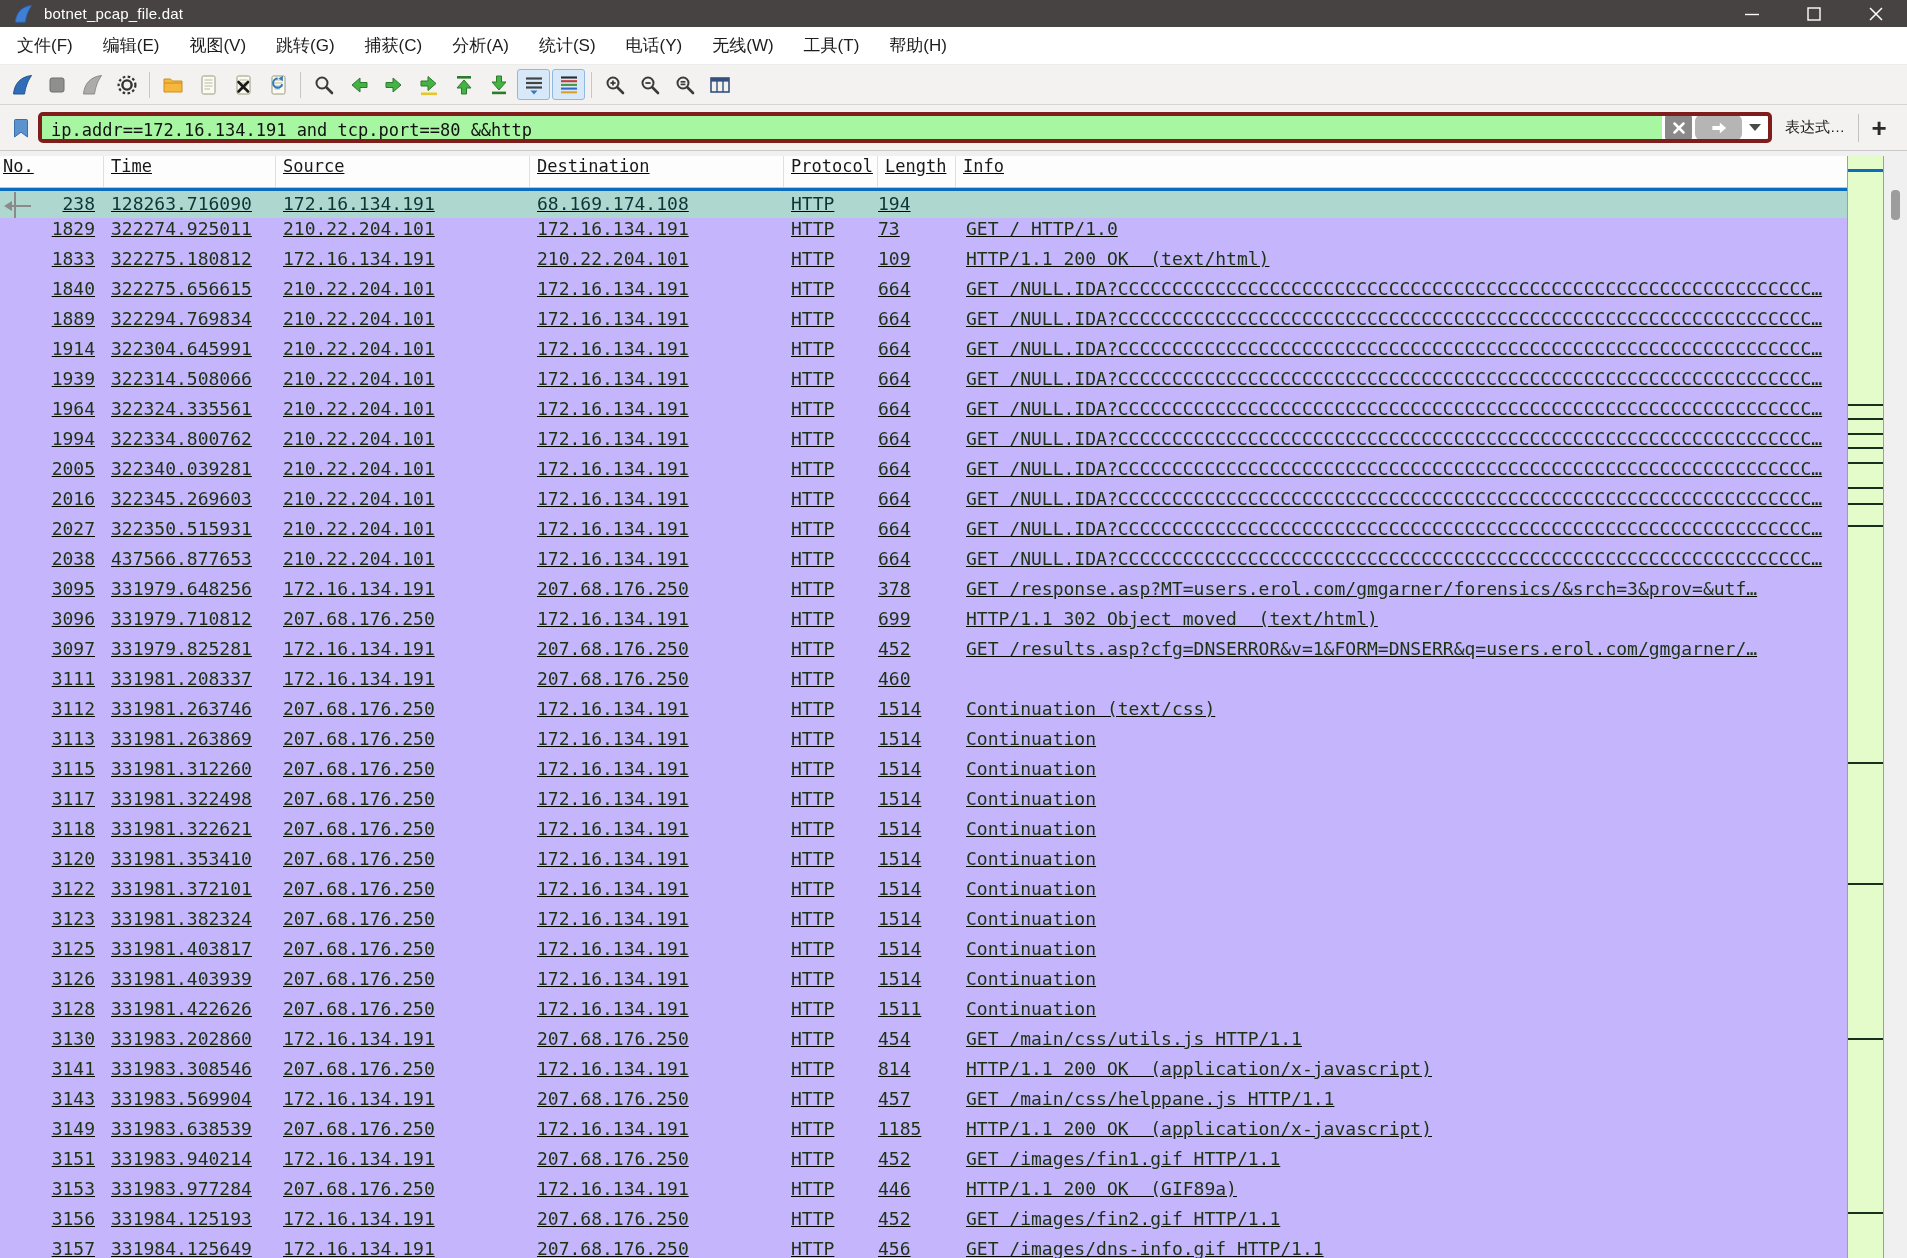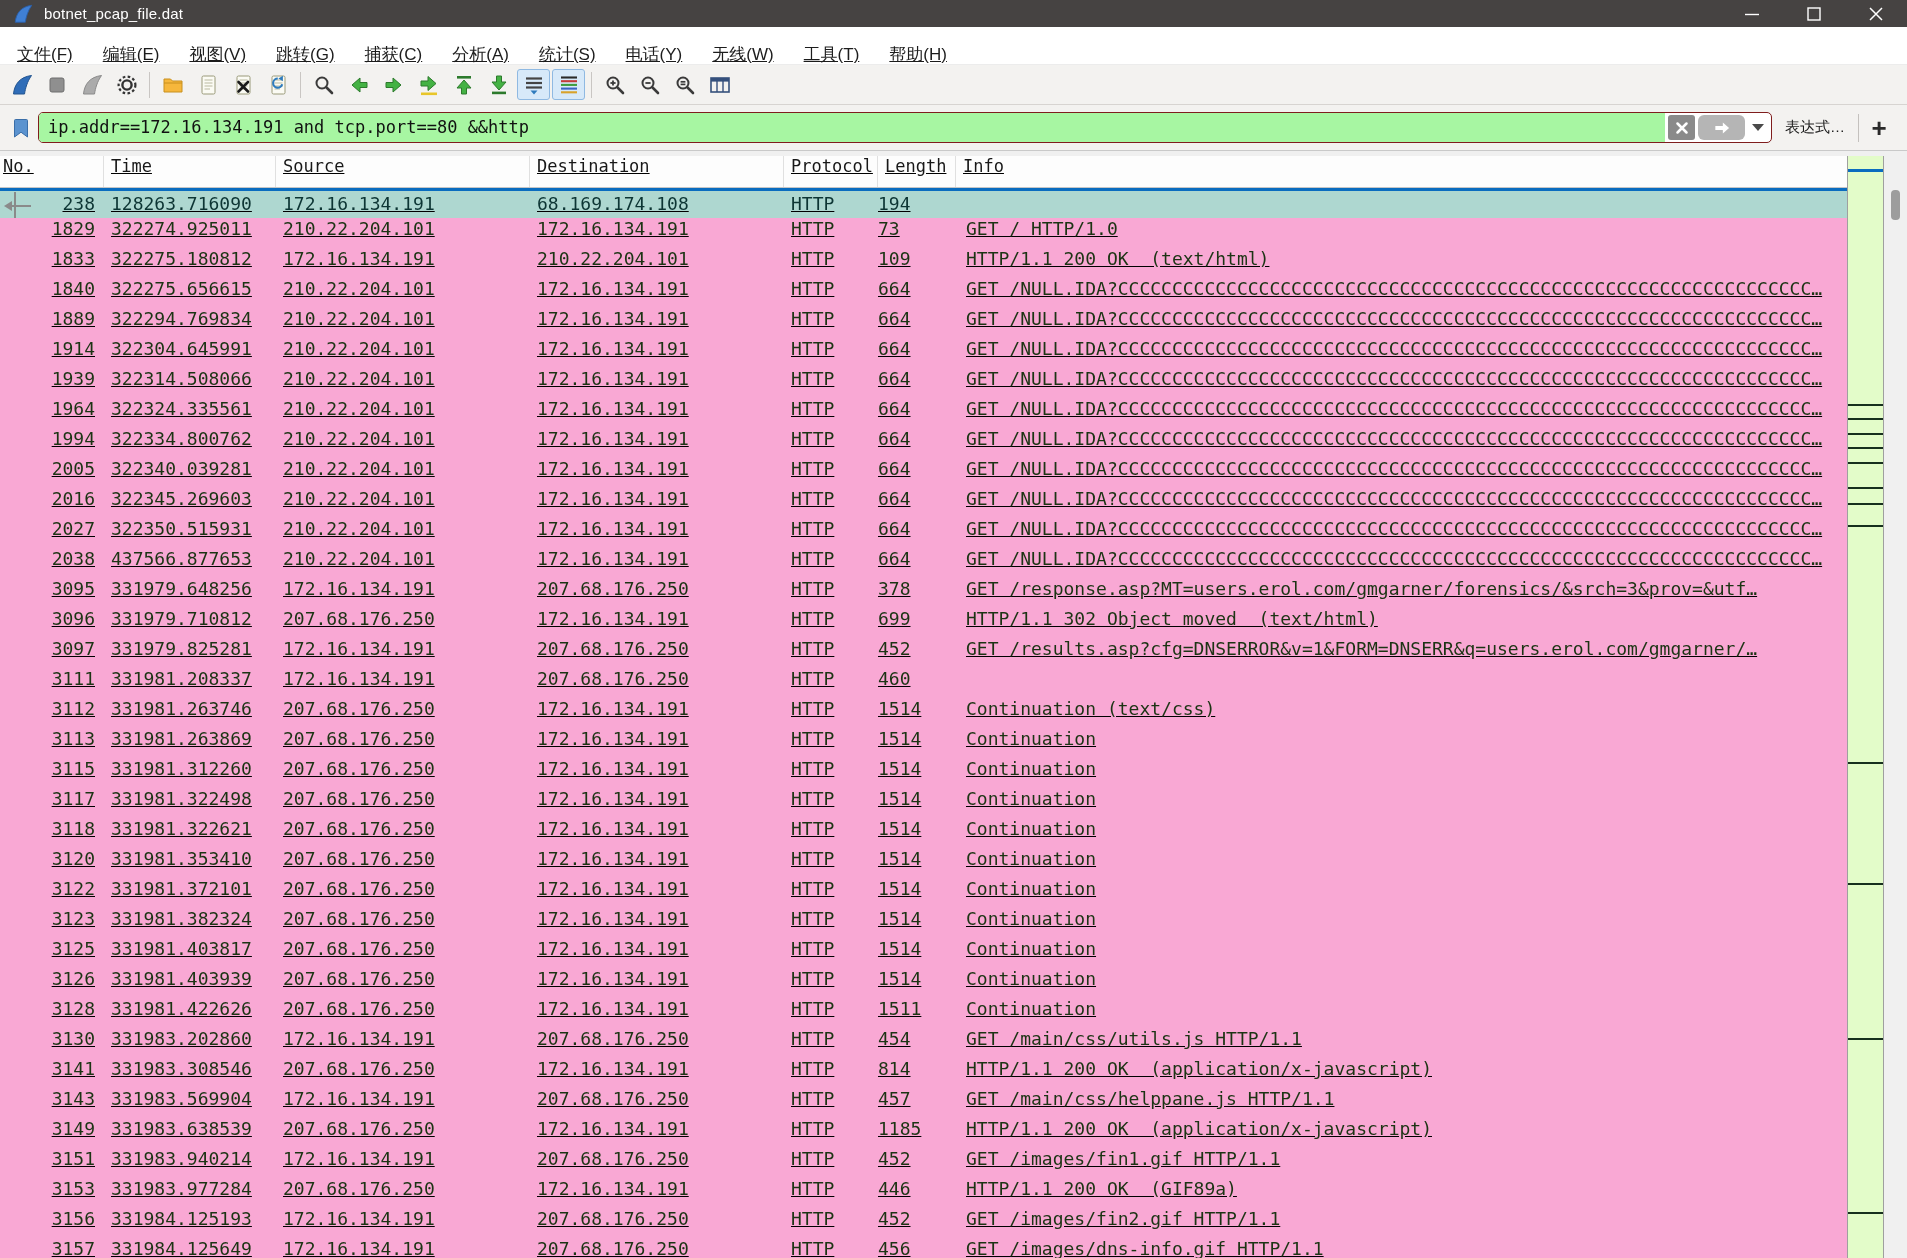--- a/index.html
+++ b/index.html
@@ -9,36 +9,36 @@
   
   .titlebar { height:27px; background:#464342; display:flex; align-items:center; color:#fff; }
   .titlebar .fin-wrap { margin:0 10px 0 12px; display:flex; }
   .title-text { font-size:15px; letter-spacing:.2px; }
   .win-controls { margin-left:auto; display:flex; }
   .win-btn { width:62px; height:32px; display:flex; align-items:center; justify-content:center; }
 
   
   .menubar { height:38px; background:#ffffff; display:flex; align-items:center;
              font-size:17px; color:#1c1c1c; border-bottom:1px solid #ececec; padding-left:2px; }
-  .menu-item { padding:9px 15px; height:100%; line-height:37px;text-decoration:underline; }
+  .menu-item { padding:0 15px; height:100%; line-height:37px; }
 
   
   .toolbar { height:40px; background:#f3f2f0; display:flex; align-items:center;
              padding-left:4px; border-bottom:1px solid #d7d4d1; }
   .tbtn { width:33px; height:31px; display:flex; align-items:center; justify-content:center;
           border:1px solid transparent; border-radius:3px; margin:0 1px; background:transparent; }
   .tbtn.active { background:#d7e9f9; border-color:#8fb9e2; }
   .tsep { width:1px; height:26px; background:#c9c6c3; margin:0 5px; }
 
   
   .filterbar { height:46px; background:#f3f2f0; display:flex; align-items:center;
                padding:0 8px 0 6px; border-bottom:1px solid #c9c9c9; }
   .bookmark-btn { width:30px; height:30px; display:flex; align-items:center; justify-content:center; }
   .filter-field { flex:1; height:31px; display:flex; align-items:center; margin-left:2px;
-                  border:1px solid #7f1d1d; border-radius:5px; background:#fff; overflow:hidden; }
+                  border:4px solid #7f1d1d; border-radius:5px; background:#fff; overflow:hidden; }
   .filter-input { flex:1; height:100%; background:#a7f6a2; color:#111;
                   font:17px "DejaVu Sans Mono", monospace; line-height:29px;
                   padding:0 9px; white-space:pre; overflow:hidden; }
   .clear-btn { width:27px; height:25px; background:#8a8a8a; border-radius:3px; margin:0 3px;
                display:flex; align-items:center; justify-content:center; flex:none; }
   .apply-btn { width:47px; height:25px; background:#b5b5b5; border-radius:6px;
                display:flex; align-items:center; justify-content:center; flex:none; }
   .caret-btn { width:26px; height:25px; display:flex; align-items:center; justify-content:center; flex:none; }
   .caret-tri { width:0; height:0; border-left:6px solid transparent; border-right:6px solid transparent;
                border-top:7px solid #4a4a4a; }
@@ -49,21 +49,21 @@
   
   .packet-area { position:absolute; left:0; top:156px; right:0; bottom:0; background:#fff; }
   .plist { position:absolute; left:0; top:0; width:1847px; bottom:0; overflow:hidden; background:#fff;text-decoration:underline; }
   .phead, .prow { display:grid; grid-template-columns:104px 172px 254px 254px 94px 78px 1fr; white-space:pre; }
   .phead { height:32px; line-height:31px; font:17px "DejaVu Sans Mono", monospace; color:#181818;
            background:#fdfdfd; border-bottom:1px solid #c6c6c6; }
   .hcell { padding-left:7px; border-right:1px solid #e0e0e0; overflow:hidden; }
   .hcell:first-child { padding-left:3px; }
   .hcell:last-child { border-right:none; }
   .prow { height:30px; line-height:30px; font:18px "DejaVu Sans Mono", monospace;
-          color:#1c3414; background:#f9a8d4; position:relative; }
+          color:#1c3414; background:#c4b5fd; position:relative; }
   .prow.selected { background:#aed7d0; border-top:3px solid #0a6cbf; line-height:26px; color:#0d3534; }
   .cell { overflow:hidden; }
   .c-no  { text-align:right; padding-right:9px;margin-left:40px; }
   .c-time,.c-src,.c-dst,.c-proto { padding-left:7px; }
   .c-len { text-align:left; padding-right:10px; }
   .c-info{ padding-left:10px; }
   .row-pointer { position:absolute; left:1px; top:0; }
 
   
   .minimap { position:absolute; left:1847px; top:0; width:37px; bottom:0; background:#e3fcc9;

